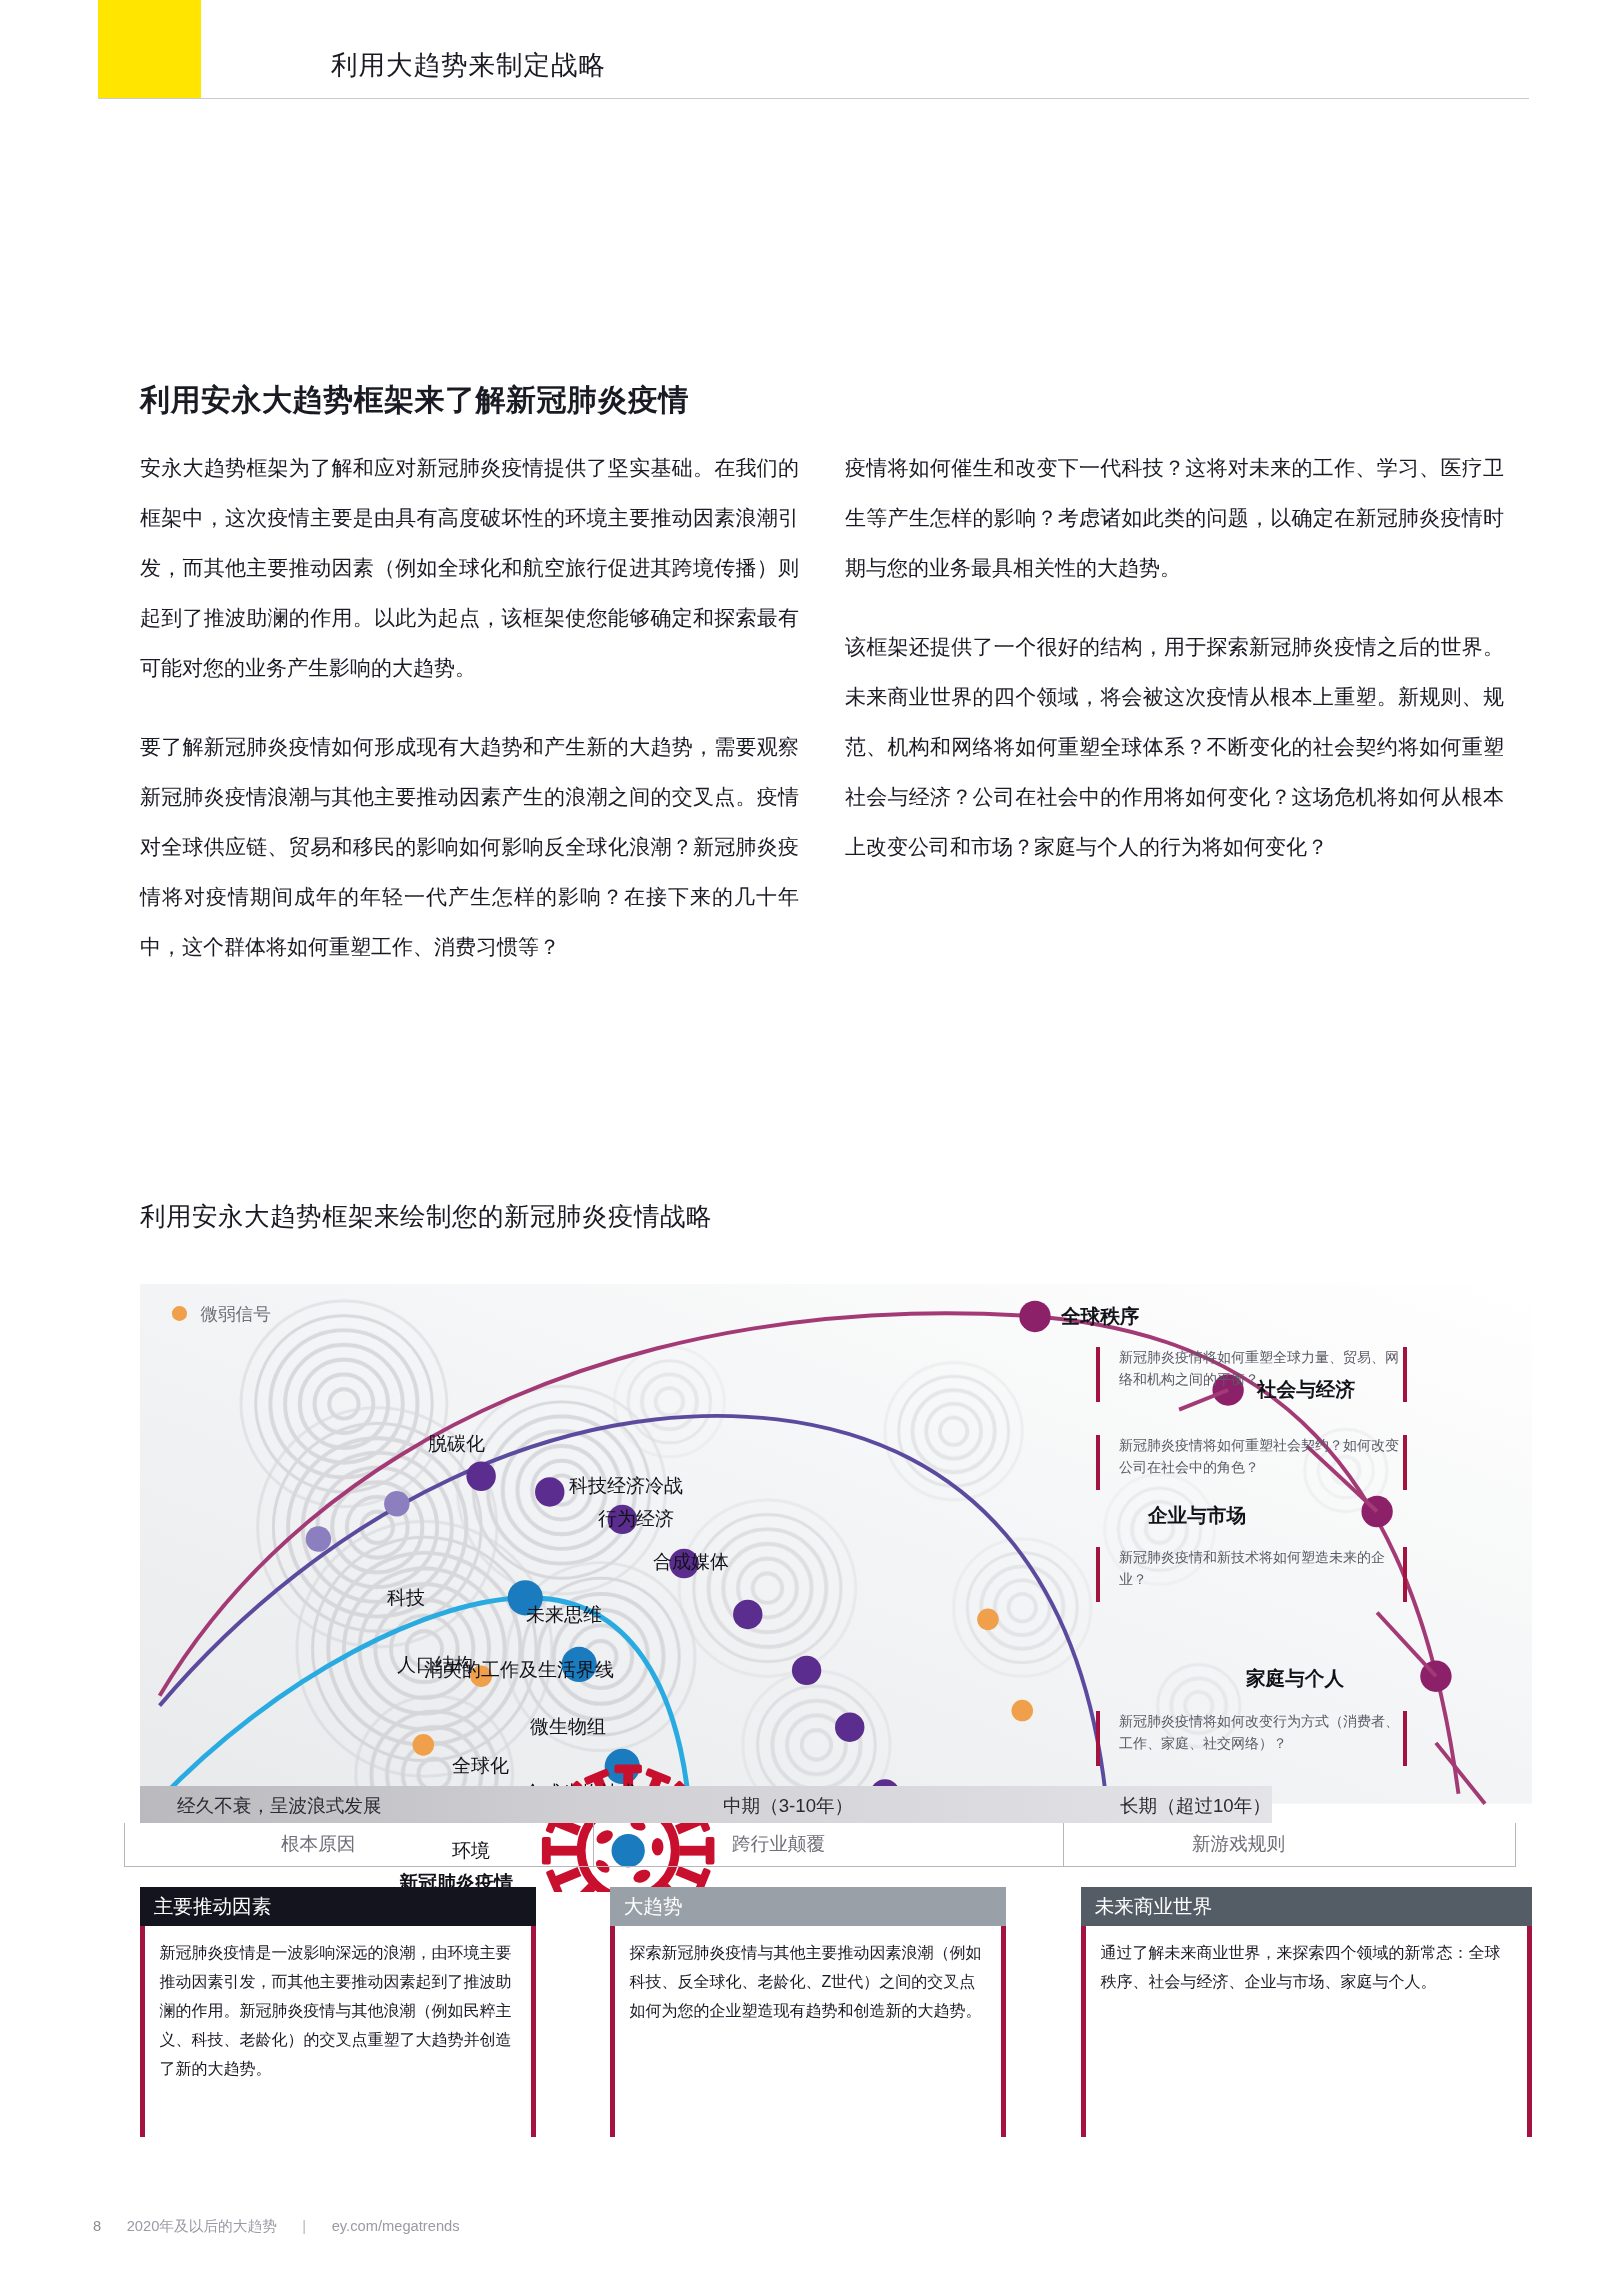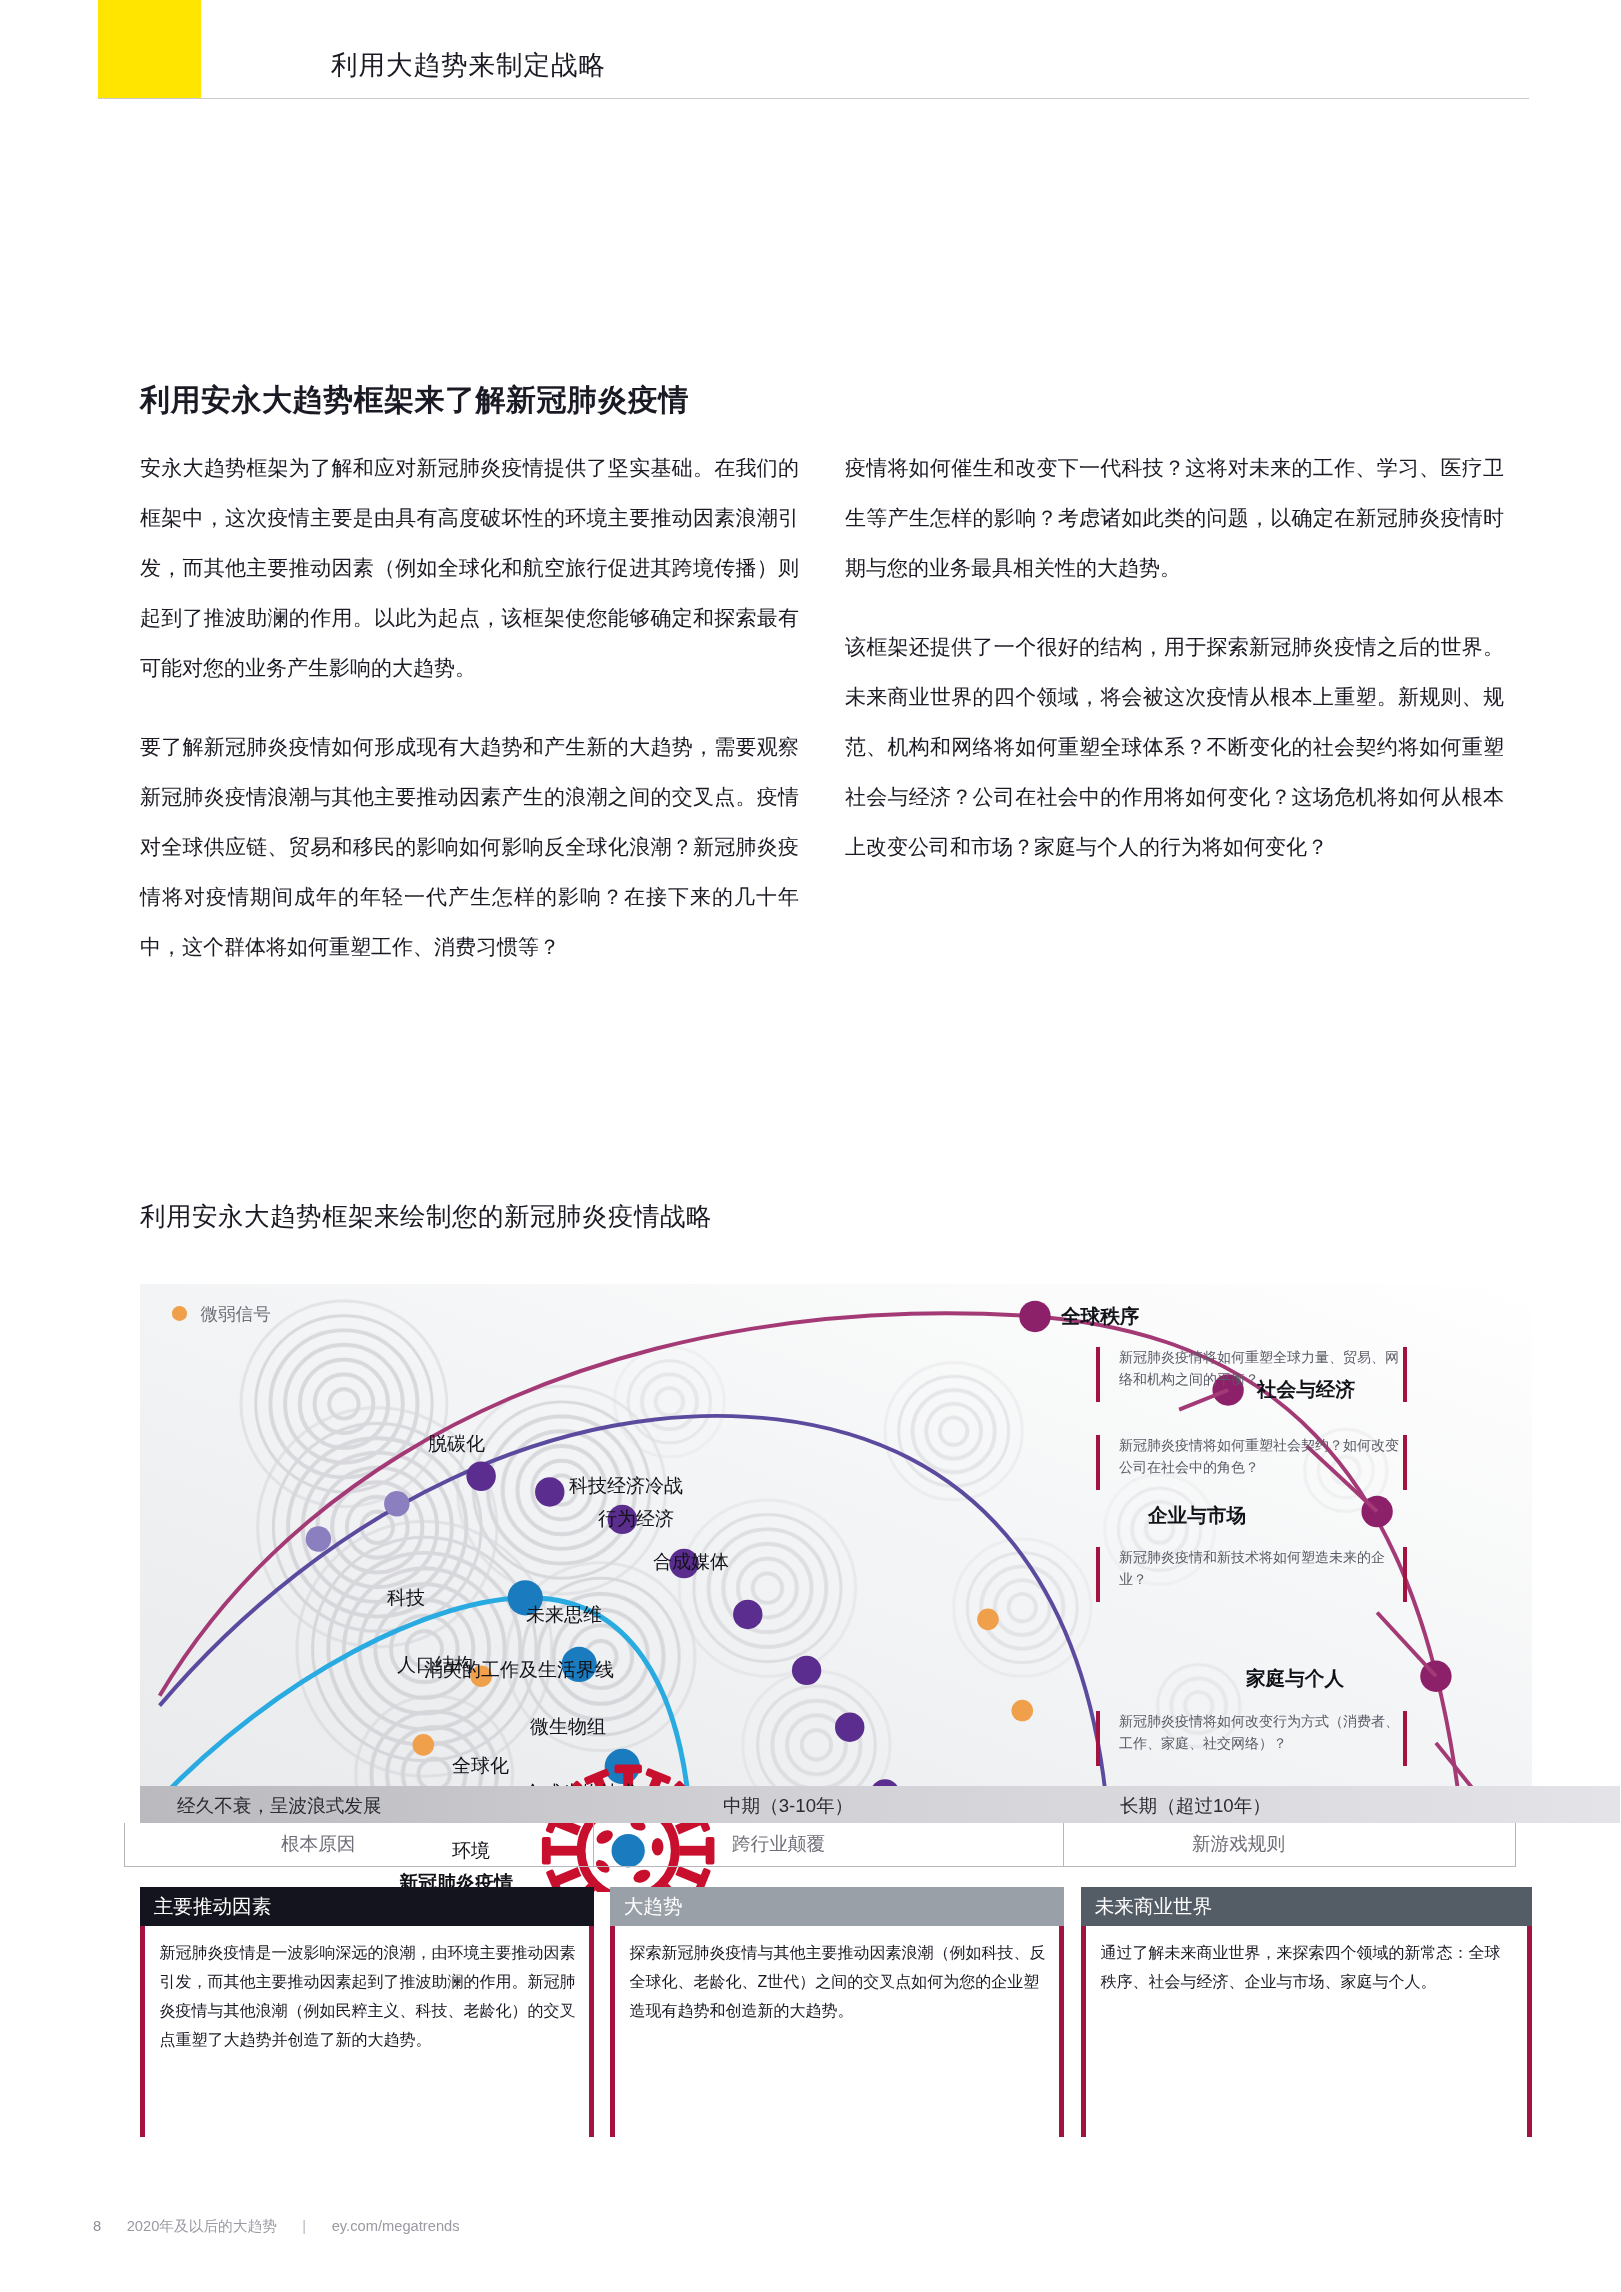--- a/index.html
+++ b/index.html
@@ -54,33 +54,33 @@
   }
   .callout .bar-l,.callout .bar-r{position:absolute;top:0;width:3.9px;background:#a4123f;}
   .callout .bar-l{left:0;}
   .callout .bar-r{right:-2px;}
   .co-title{
     position:absolute;font-size:19.6px;font-weight:bold;color:#121219;white-space:nowrap;
   }
 
   
   .band{
-    position:absolute;left:140px;top:1786px;width:1480px;height:37px;
+    position:absolute;left:140px;top:1786px;width:1132px;height:37px;
     background:linear-gradient(90deg,#b9b9be 0%,#cfcfd4 40%,#d9d9de 70%,#e4e4e8 100%);
   }
   .band .bt{position:absolute;top:6.9px;font-size:18.6px;color:#2a2a33;white-space:nowrap;}
   .subband{
     position:absolute;left:124px;top:1823px;width:1392px;height:43px;border-bottom:1px solid #b6b6bc;
   }
   .subband .tick{position:absolute;top:0;width:1px;height:43px;background:#b6b6bc;}
   .subband .st{position:absolute;top:7.8px;font-size:18.6px;color:#6e6e78;white-space:nowrap;}
 
   
   .boxes{position:absolute;left:140px;top:1887px;width:1392px;height:265px;}
-  .box{position:absolute;top:0;width:454px;}
+  .box{position:absolute;top:0;width:396px;}
   .box .bhead{height:39px;display:flex;align-items:center;padding-left:13.7px;font-size:19.6px;color:#fff;}
   .box .bbody{
     position:relative;height:223px;font-size:16px;line-height:29px;color:#1a1a24;
     padding:11.8px 15.7px 0 19.6px;box-sizing:border-box;
   }
   .box .bbody .vl,.box .bbody .vr{position:absolute;top:0;width:4.9px;height:211px;background:#a4123f;}
   .box .bbody .vl{left:0;}
   .box .bbody .vr{right:0;}
 
   

